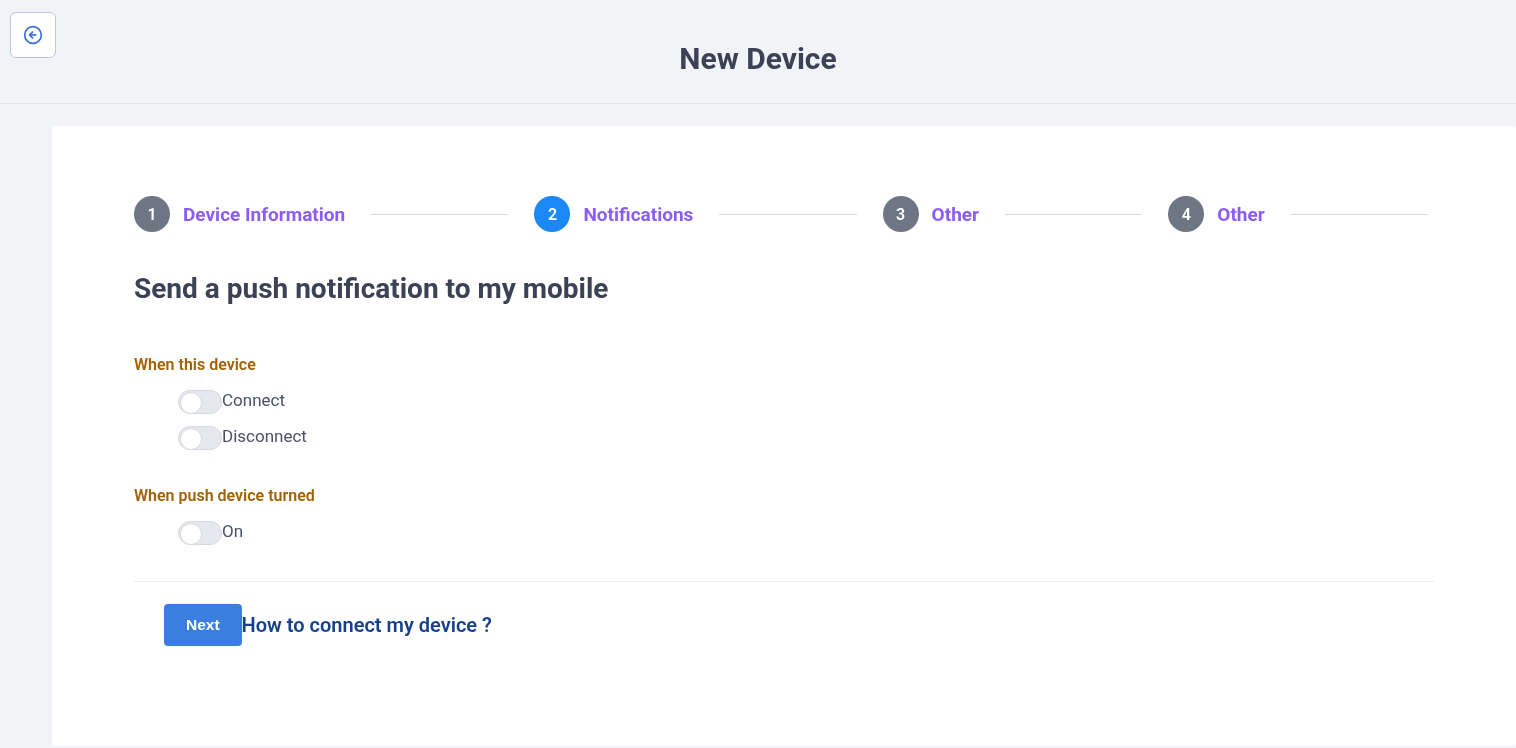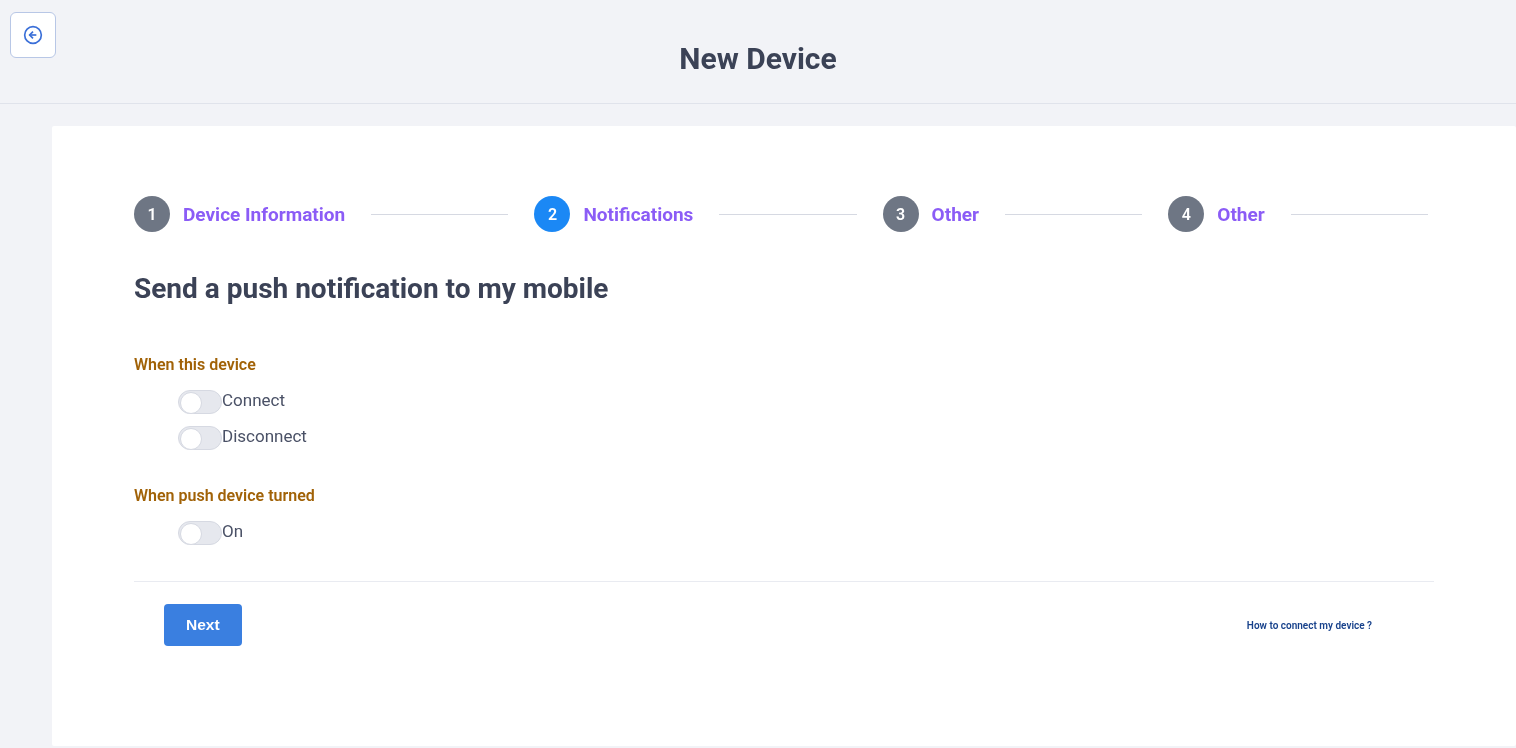--- a/index.html
+++ b/index.html
@@ -141,36 +141,35 @@
     }
     .group {
       margin-bottom: 36px;
     }
     .bottom-bar {
       border-top: 1px solid #e9ebf1;
       padding-top: 22px;
       margin-top: 26px;
       display: flex;
       align-items: center;
-      justify-content: space-between;
     }
     .next-button {
       background: #3a7fe0;
       color: #fff;
       border: none;
       padding: 12px 22px;
       font-size: 15.5px;
       font-weight: 600;
       border-radius: 4px;
       cursor: pointer;
       margin-left: 30px;
     }
     .help-link {
       color: #17418b;
-      font-size: 10px;
+      font-size: 20px;
       font-weight: 600;
       cursor: pointer;
       text-decoration: none;
       margin-right: 62px;
     }
   </style>
 </head>
 <body>
 
 <div class="top-bar">

